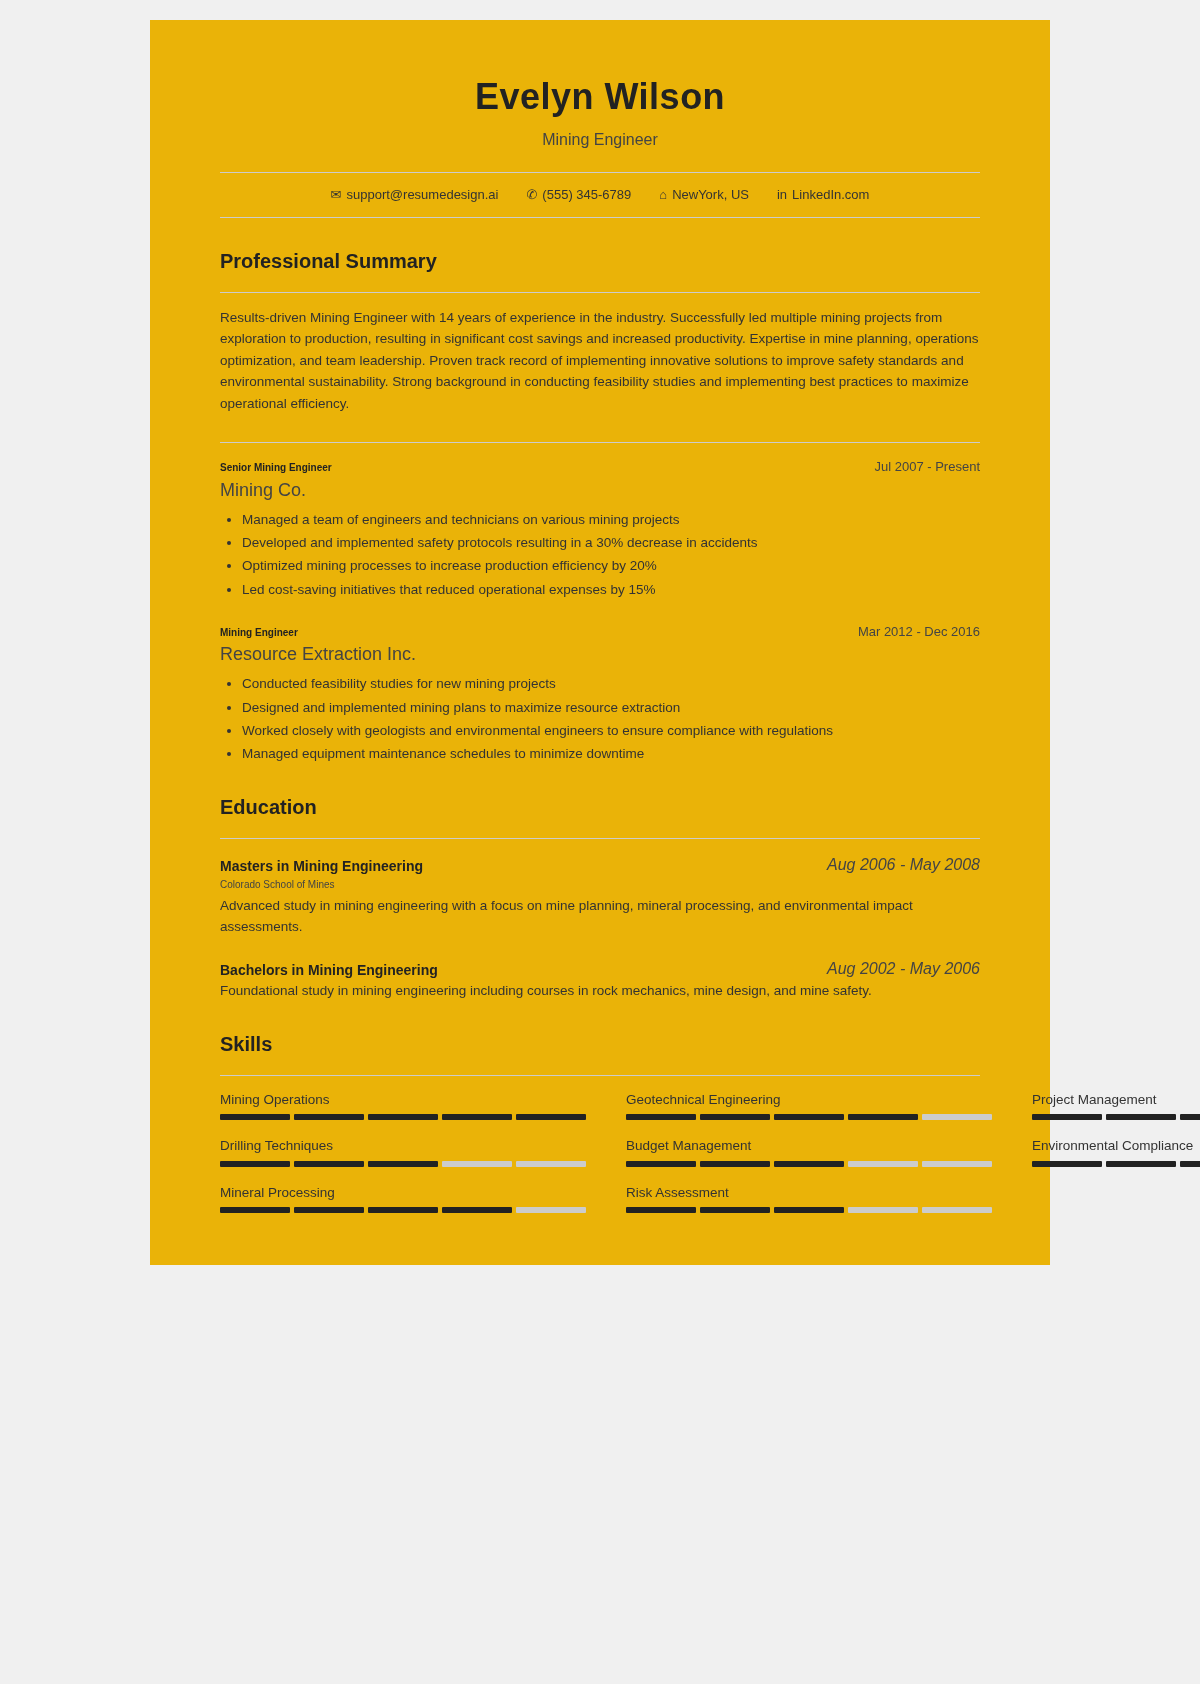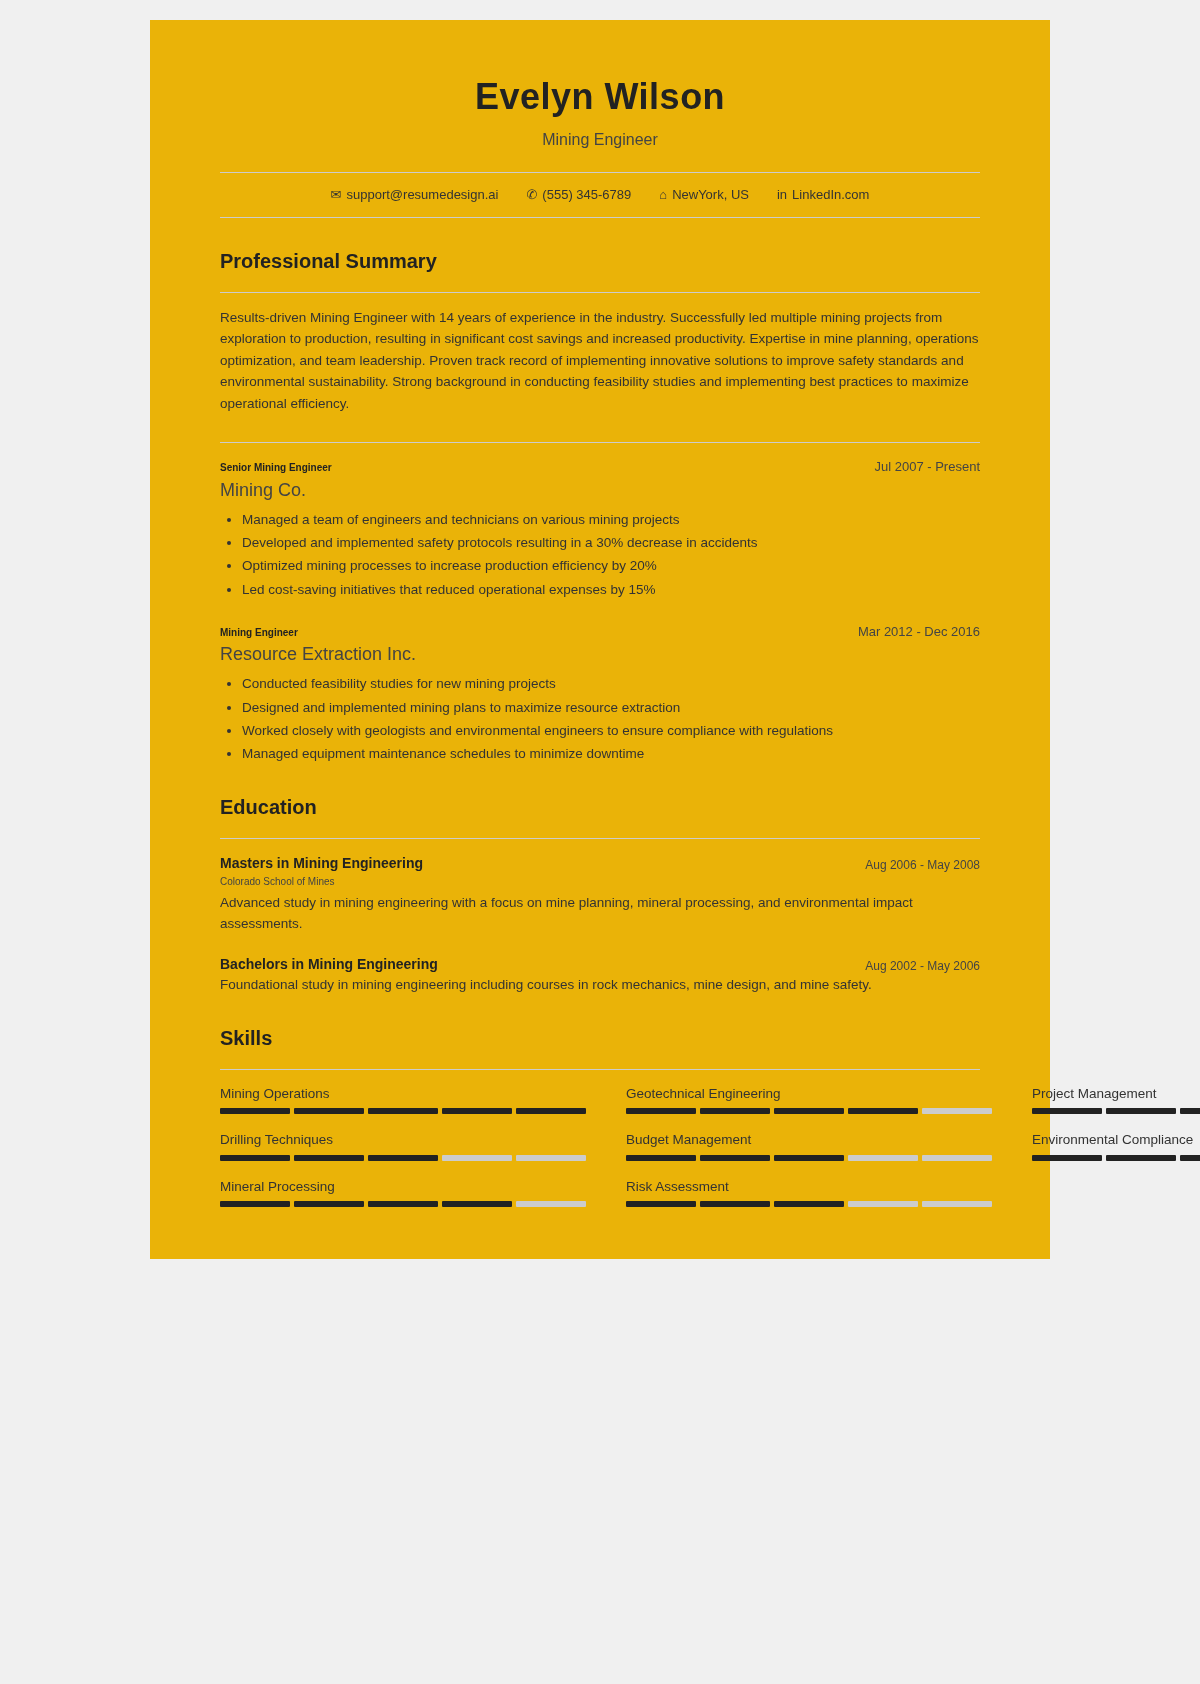--- a/index.html
+++ b/index.html
@@ -103,22 +103,23 @@
     .edu-header {
       display: flex;
       justify-content: space-between;
       align-items: flex-end;
     }
     .edu-title {
       font-weight: bold;
       font-size: 14px;
     }
     .edu-date {
-      font-size: 12px;
-      color: #444;
+      font-size: 16px;
+      color: #444;
+      font-style: italic;
     }
     .edu-school {
       font-size: 10px;
       color: #444;
       margin-bottom: 4px;
     }
     .edu-desc {
       font-size: 13.5px;
       color: #333;
     }

